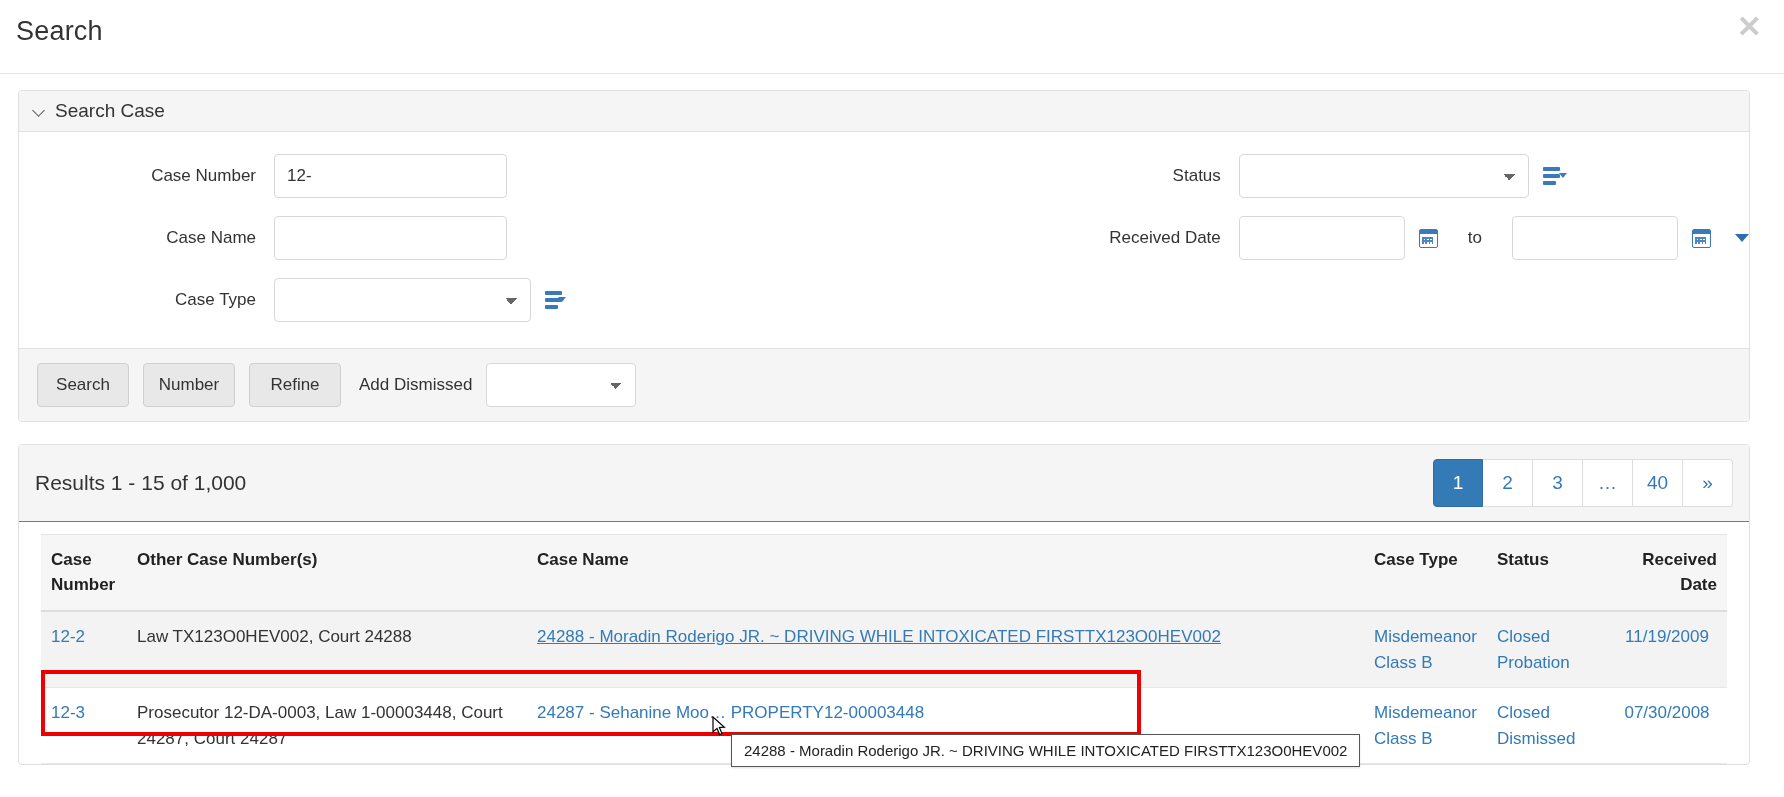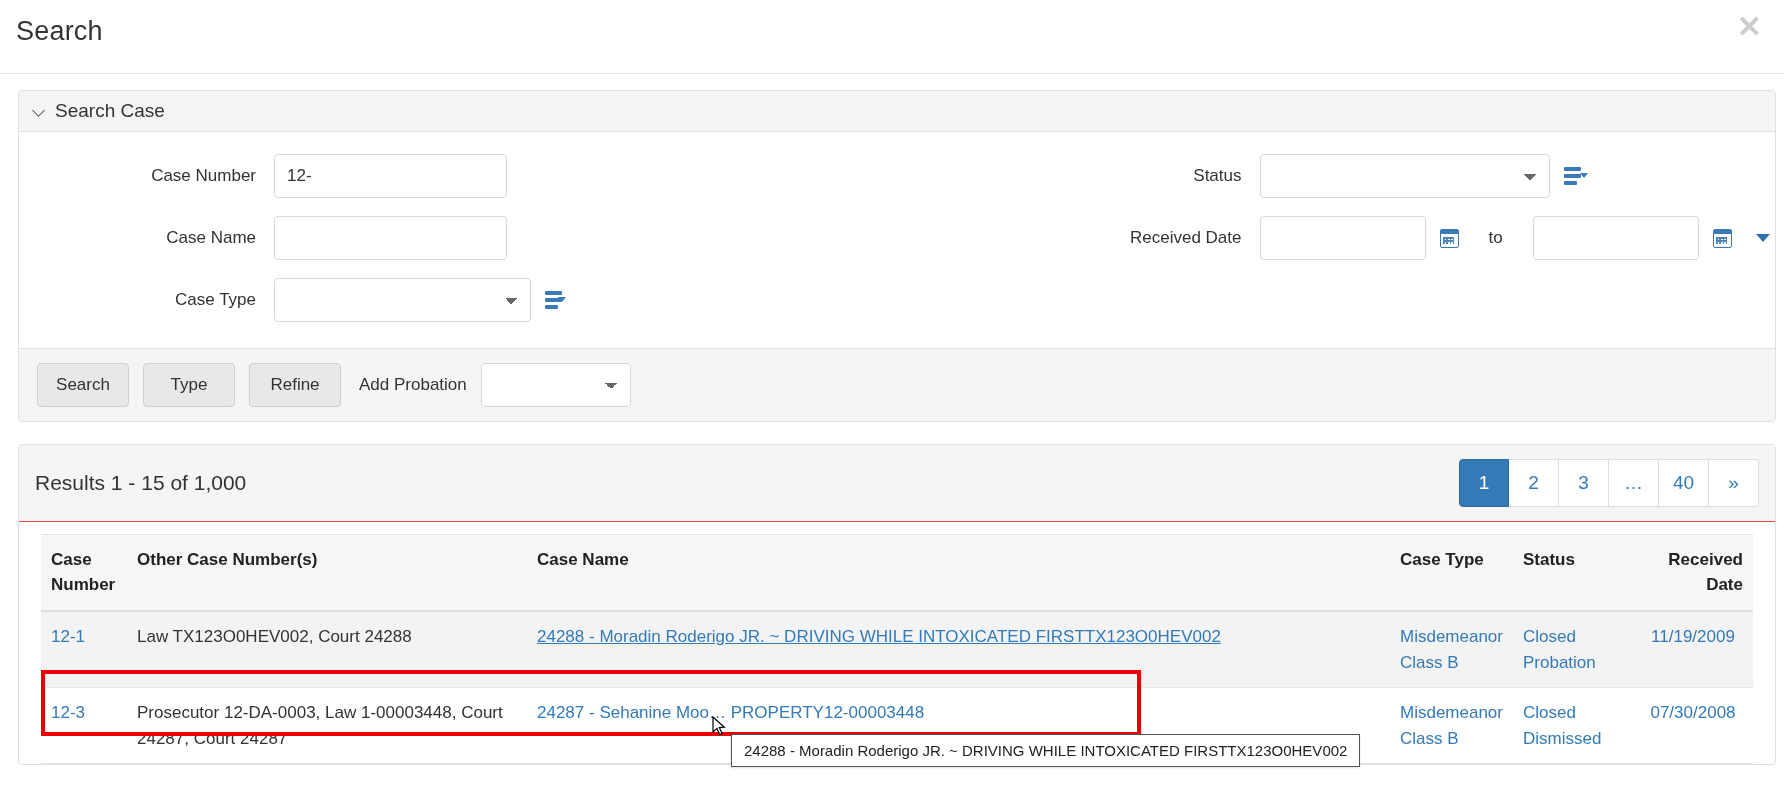--- a/index.html
+++ b/index.html
@@ -34,21 +34,21 @@
     line-height: 30px;
     color: #cccccc;
     font-weight: 700;
     cursor: pointer;
     font-family: "Liberation Sans", sans-serif;
     background: none; border: none;
     padding: 0;
   }
 
   
-  .modal-body { padding: 16px 8px 0 18px; }
+  .modal-body { padding: 16px 34px 0 18px; }
 
   
   .panel {
     border: 1px solid #e0e0e0;
     border-radius: 4px;
     background: #ffffff;
   }
   .panel-heading {
     background: #f5f5f5;
     border-bottom: 1px solid #e0e0e0;
@@ -394,23 +394,23 @@
         </div>
         <div></div>
         <div></div>
         <div></div>
 
       </div>
     </div>
 
     <div class="btnbar">
       <button class="btn">Search</button>
-      <button class="btn">Type</button>
+      <button class="btn">Number</button>
       <button class="btn">Refine</button>
-      <span class="addcrit-label">Add Probation</span>
+      <span class="addcrit-label">Add Dismissed</span>
       <select class="sel" style="width:150px"><option></option></select>
     </div>
   </div>
 
   <div class="results-panel">
 
     <div class="results-head">
       <div class="results-count">Results 1 - 15 of 1,000</div>
       <div class="pager">
         <div class="pg active">1</div>
@@ -430,21 +430,21 @@
             <th class="col-ocn">Other Case Number(s)</th>
             <th class="col-name">Case Name</th>
             <th class="col-type">Case Type</th>
             <th class="col-stat">Status</th>
             <th class="col-date ralign">Received Date</th>
           </tr>
         </thead>
         <tbody>
           <tr class="row-hl">
             <td>
-              <a class="lnk">12-1</a>
+              <a class="lnk">12-2</a>
             </td>
             <td>Law TX123O0HEV002, Court 24288</td>
             <td>
               <a class="lnk u">24288 - Moradin Roderigo JR. ~ DRIVING WHILE INTOXICATED FIRSTTX123O0HEV002</a>
             </td>
             <td>
               <a class="lnk">Misdemeanor Class B</a>
             </td>
             <td>
               <a class="lnk">Closed Probation</a>

